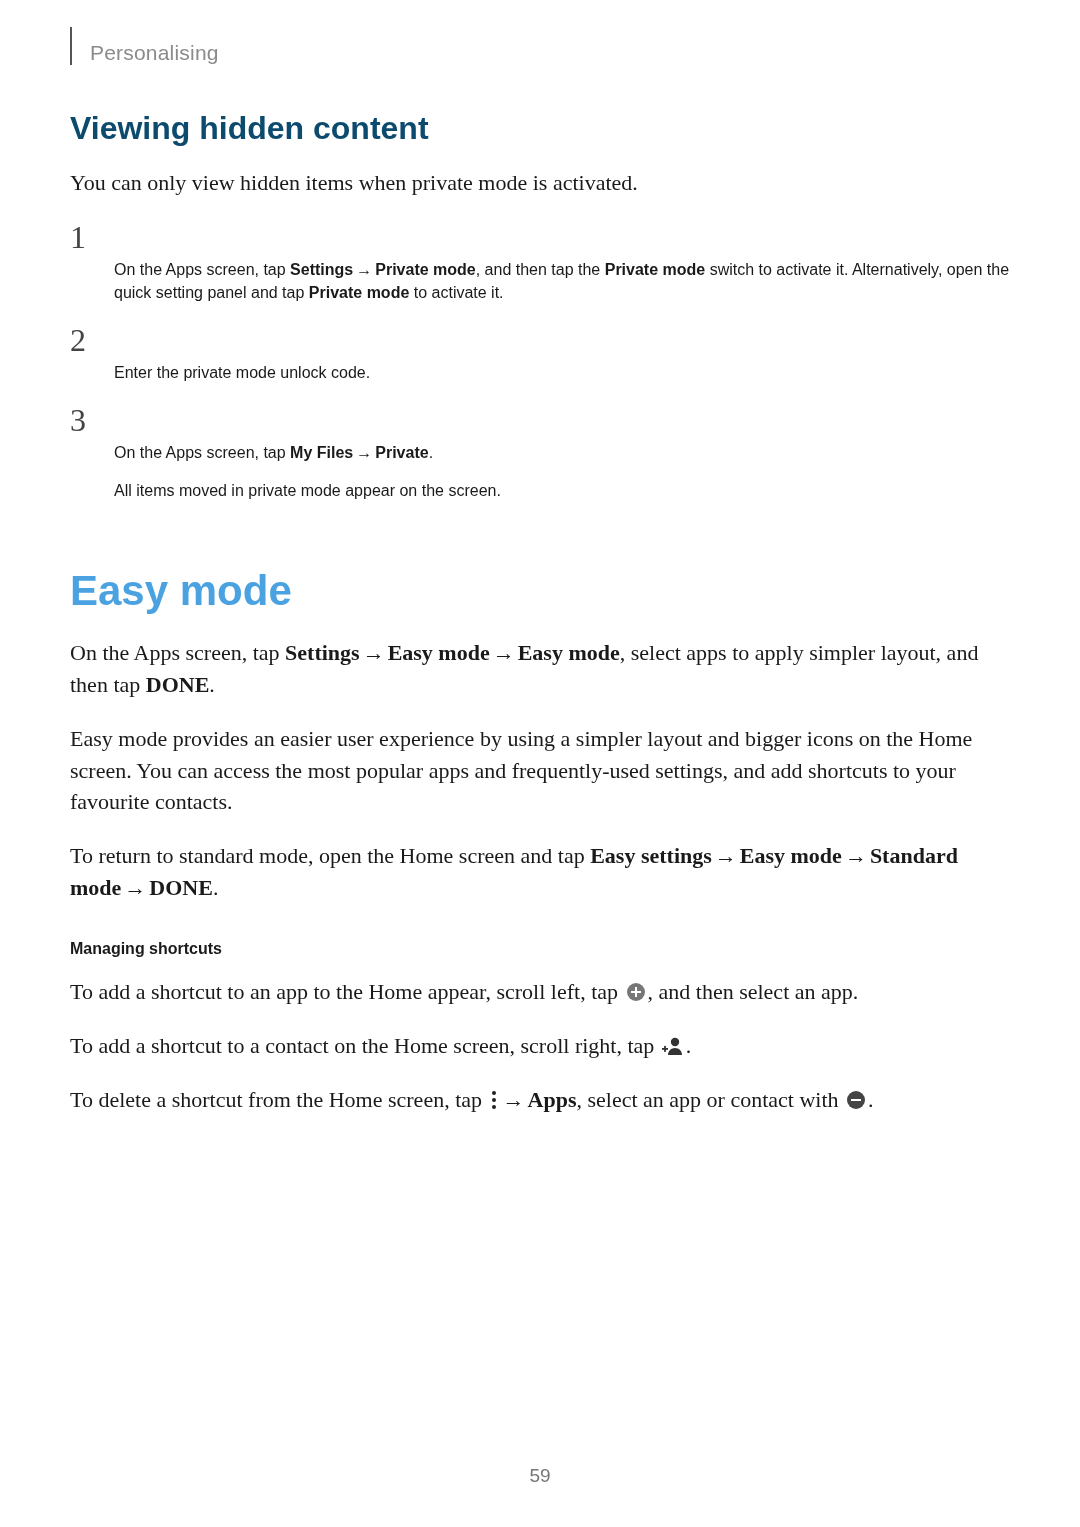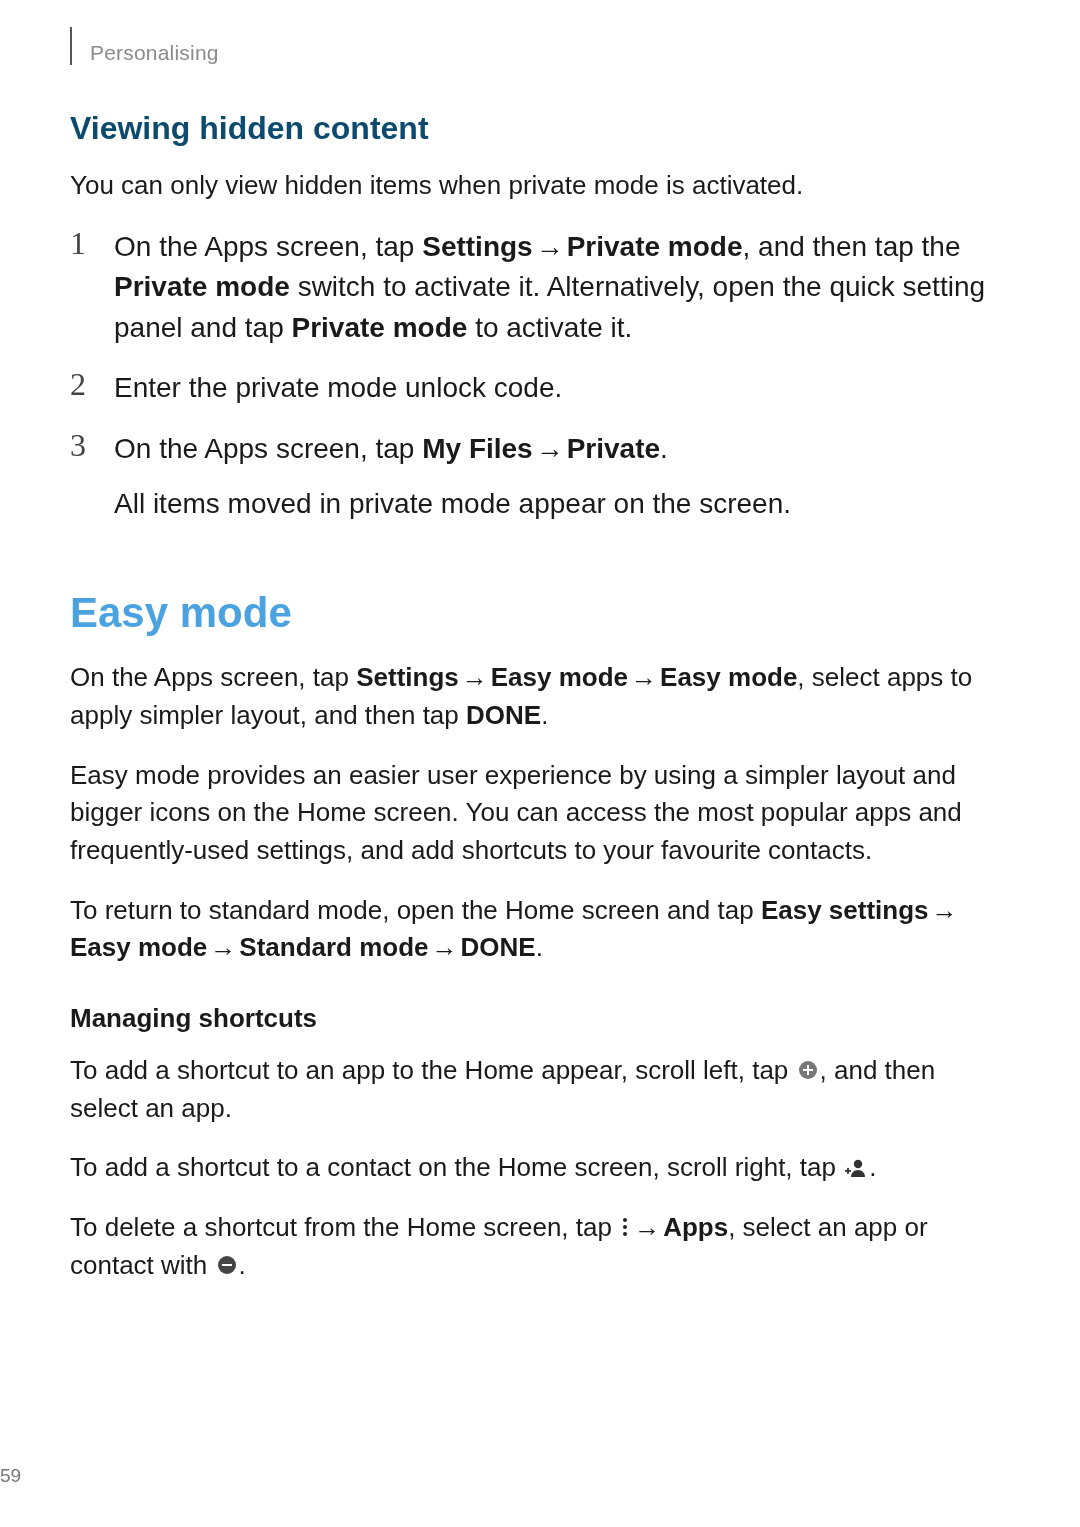--- a/index.html
+++ b/index.html
@@ -34,24 +34,25 @@
     color: #8b8b8b;
     letter-spacing: 0.2px;
   }
   .h2 {
     color: #0c4a6e;
     font-size: 32px;
     font-weight: 700;
     margin: 0 0 20px 0;
   }
   .para {
-    font-size: 26px;
+    font-size: 22px;
     line-height: 1.45;
     margin: 0 0 22px 0;
     color: #1a1a1a;
+    font-family: Liberation Serif, serif;
   }
   .ol {
     list-style: none;
     padding: 0;
     margin: 0 0 40px 0;
   }
   .ol-item {
     display: flex;
     align-items: flex-start;
     margin-bottom: 20px;
@@ -60,59 +61,60 @@
     font-size: 32px;
     line-height: 1;
     color: #444;
     min-width: 44px;
     font-weight: 400;
     font-family: Georgia, "Times New Roman", serif;
     padding-top: 0px;
   }
   .ol-body {
     flex: 1;
-    font-size: 28px;
+    font-size: 16px;
     line-height: 1.45;
+    margin-top: 37px;
   }
   .ol-body p {
     margin: 0 0 14px 0;
   }
   .ol-body p:last-child { margin-bottom: 0; }
   .bold { font-weight: 700; }
   .arrow {
     display: inline-block;
     font-weight: 400;
     padding: 0 3px;
   }
   .h1 {
     color: #4aa3e0;
     font-size: 42px;
     font-weight: 700;
     margin: 65px 0 22px 0;
   }
   .h3 {
-    font-size: 26px;
+    font-size: 16px;
     font-weight: 700;
     margin: 36px 0 18px 0;
     color: #1a1a1a;
   }
   .inline-icon {
     display: inline-flex;
     vertical-align: middle;
     margin: 0 2px;
     position: relative;
     top: -2px;
   }
   .inline-icon svg { display: block; }
   .page-number {
     position: absolute;
     bottom: 40px;
     left: 0;
     width: 100%;
-    text-align: left;
+    text-align: center;
     font-size: 19px;
     color: #777;
   }
 </style>
 </head>
 <body>
 
 <div class="page">
 
   <div class="header-bar">

